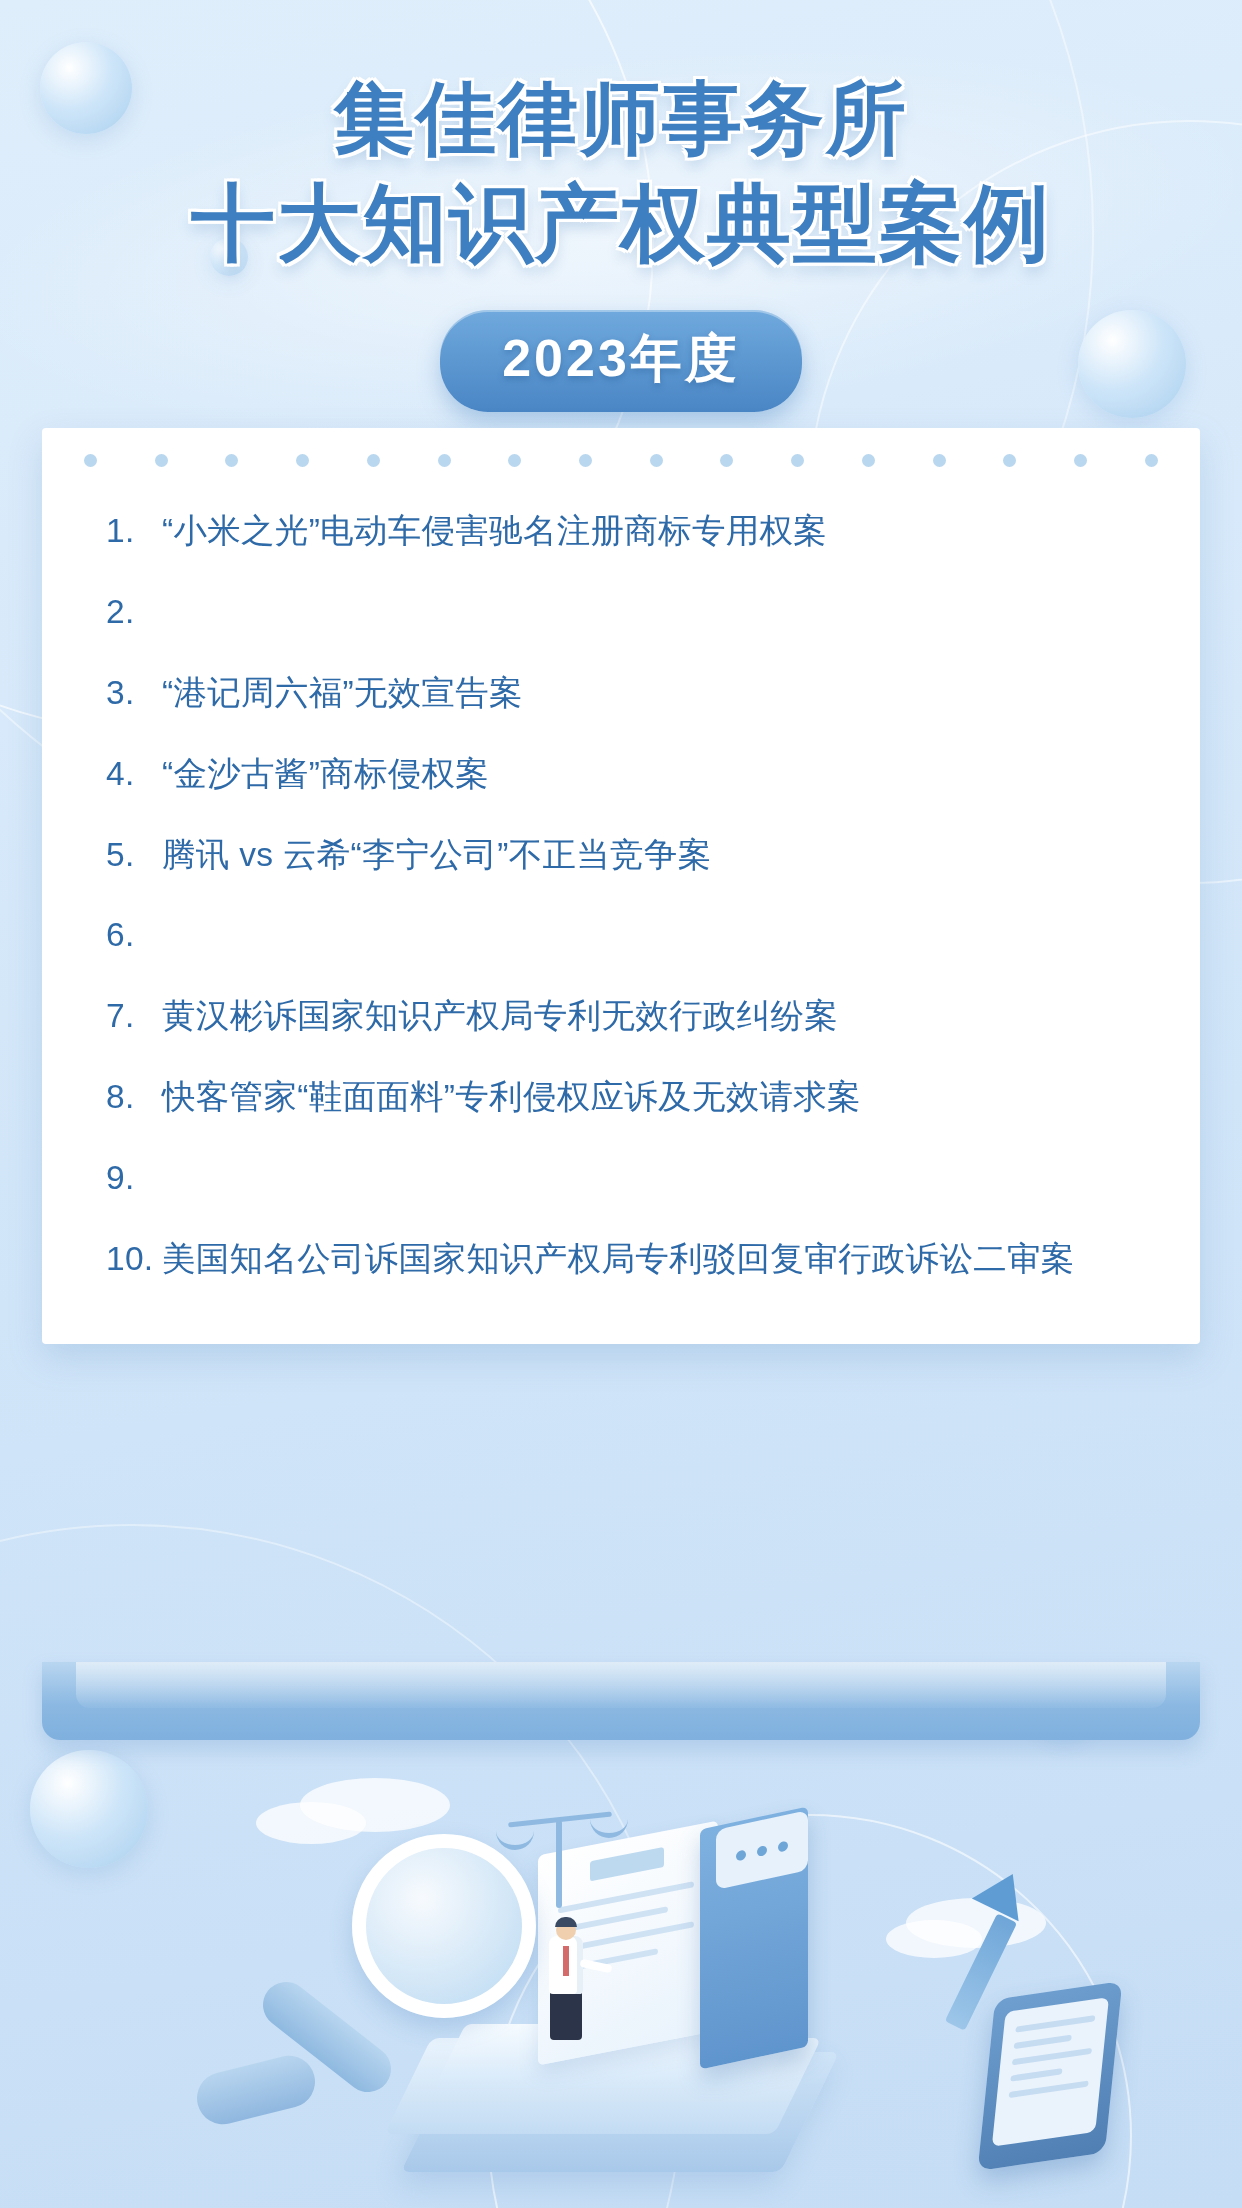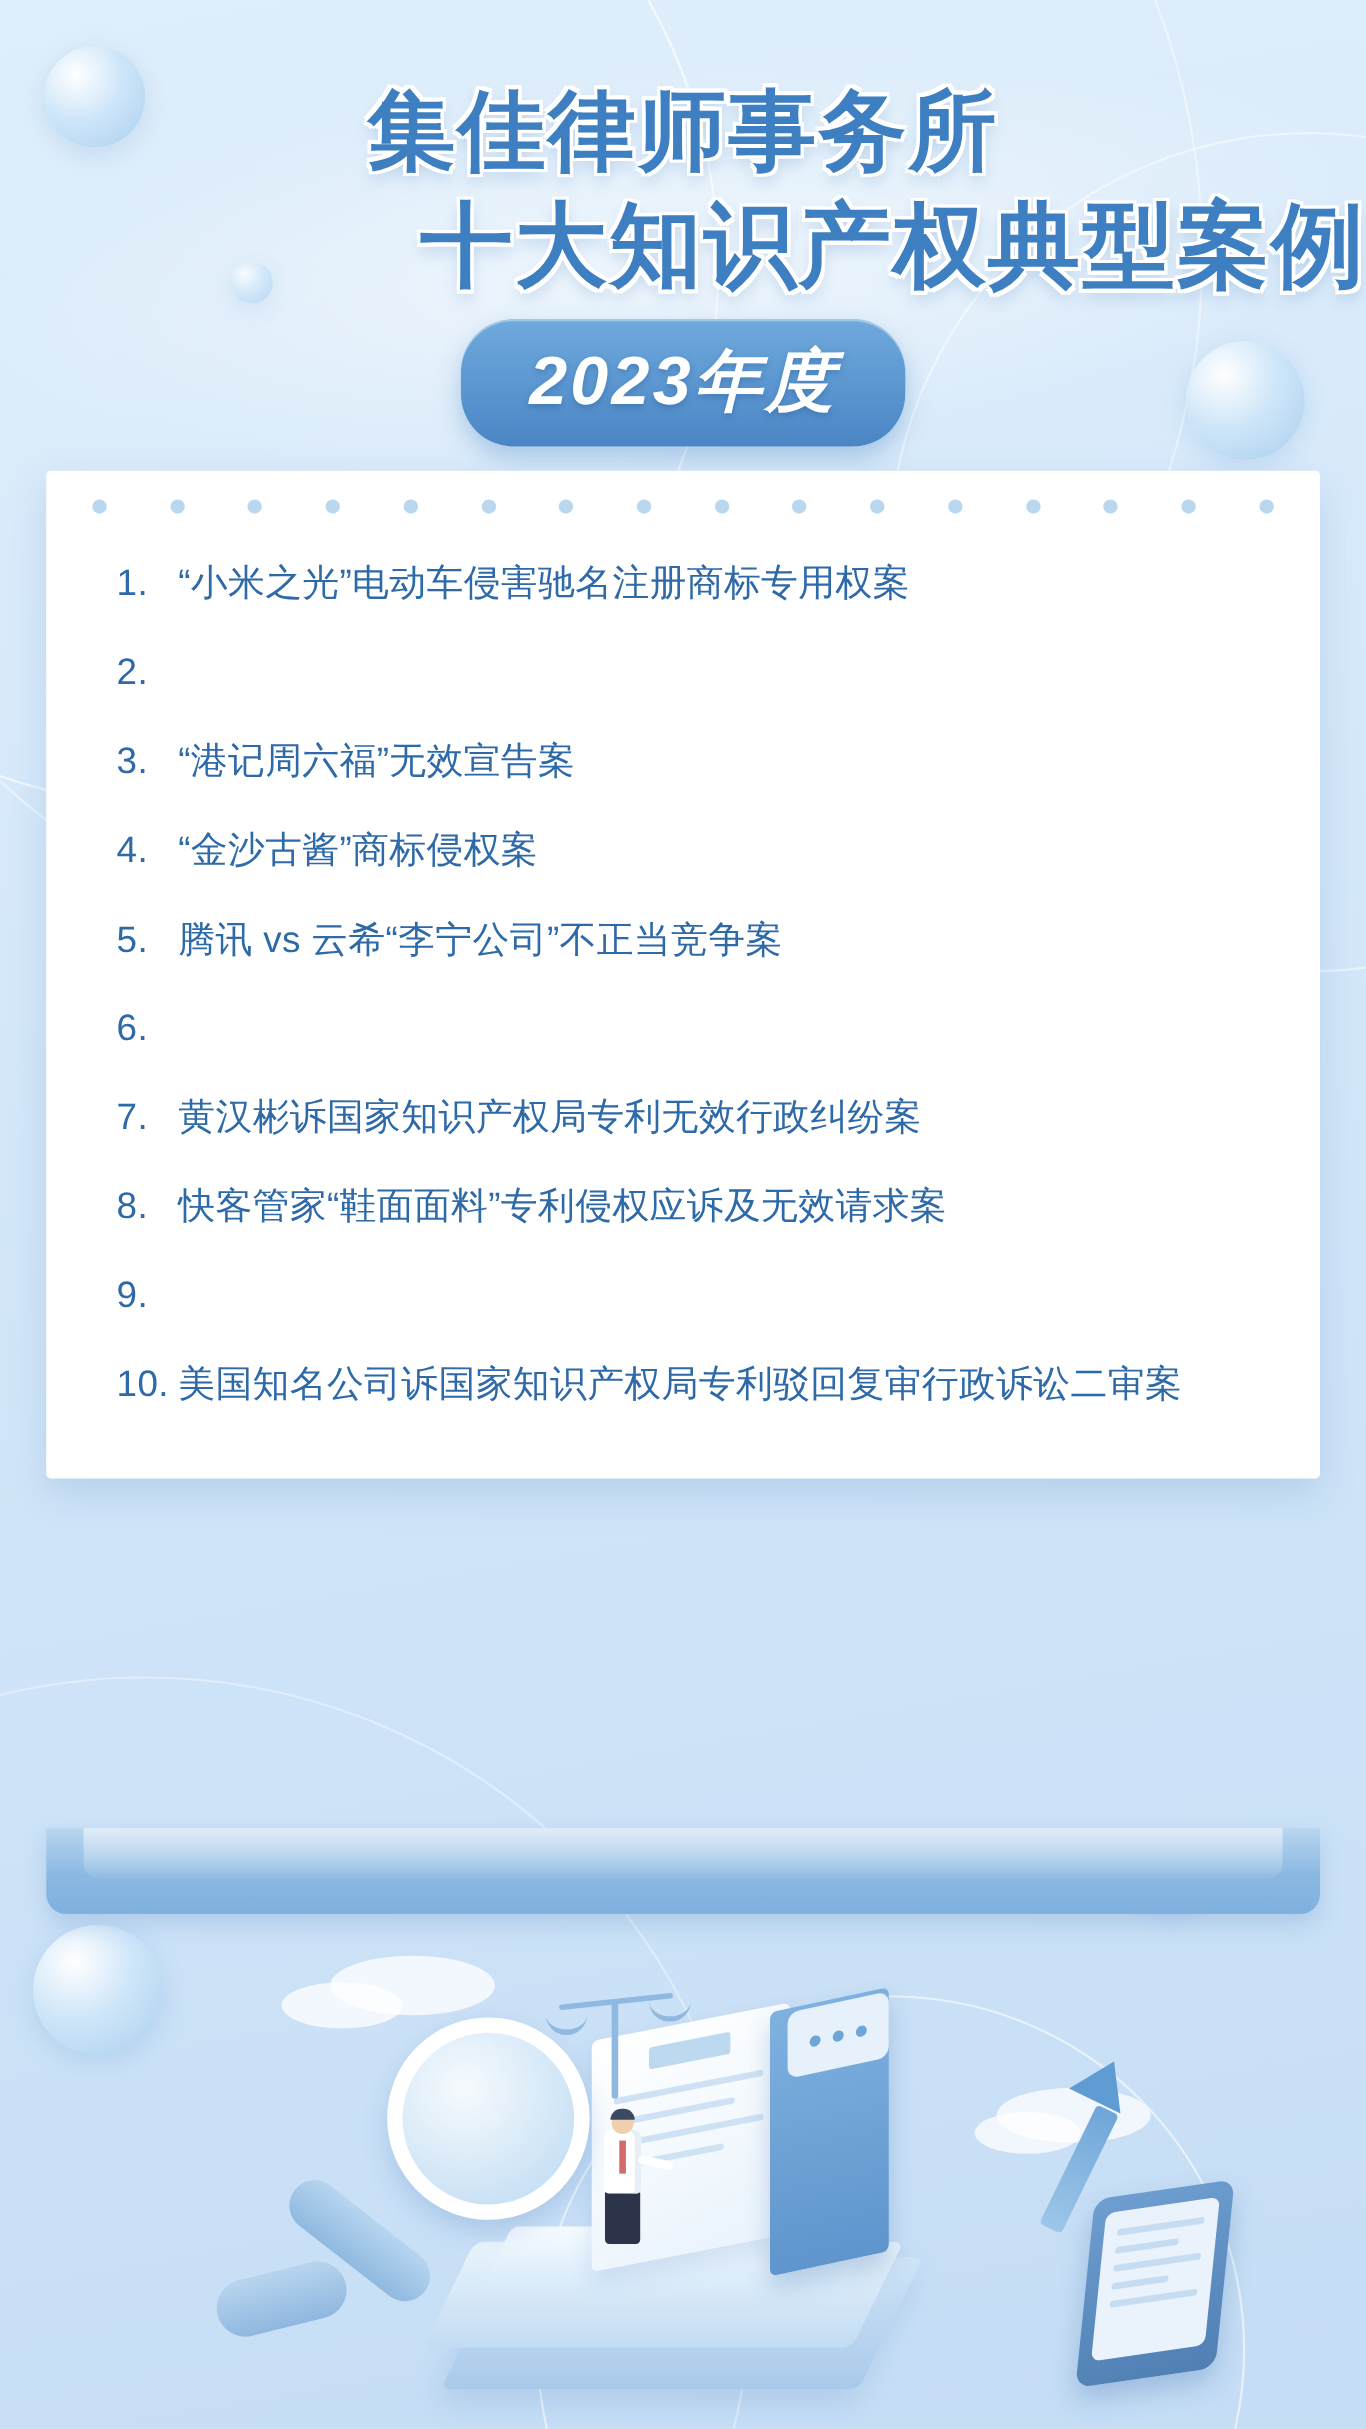--- a/index.html
+++ b/index.html
@@ -69,35 +69,34 @@
     line-height: 1.22;
     color: #3d7fc1;
     text-shadow:
        3px 0 0 #ffffff, -3px 0 0 #ffffff, 0 3px 0 #ffffff, 0 -3px 0 #ffffff,
        3px 3px 0 #ffffff, -3px 3px 0 #ffffff, 3px -3px 0 #ffffff, -3px -3px 0 #ffffff,
        0 8px 14px rgba(60,120,180,0.28);
     background: linear-gradient(180deg, #5aa0da 0%, #2f6fb5 100%);
     -webkit-background-clip: text;
   }
   .title-line.l1 { font-size: 80px; }
-  .title-line.l2 { font-size: 84px; margin-top: 4px; text-align: right; }
+  .title-line.l2 { font-size: 84px; margin-top: 4px; }
 
   .year-badge {
     display: inline-block;
-    margin-top: 16px;
+    margin-top: 36px;
     padding: 14px 62px 18px;
     border-radius: 48px;
     background: linear-gradient(180deg, #6fa9dd 0%, #4a86c5 100%);
     box-shadow: 0 10px 22px rgba(70,130,190,0.35), inset 0 2px 0 rgba(255,255,255,0.35);
     color: #ffffff;
-    font-size: 62px;
+    font-size: 52px;
     font-weight: 700;
     letter-spacing: 3px;
     text-shadow: 0 3px 6px rgba(30,80,140,0.35);
-    font-style: italic;
   }
 
   
   .card {
     position: absolute;
     left: 42px;
     top: 428px;
     width: 1158px;
     background: #ffffff;
     border-radius: 4px;

